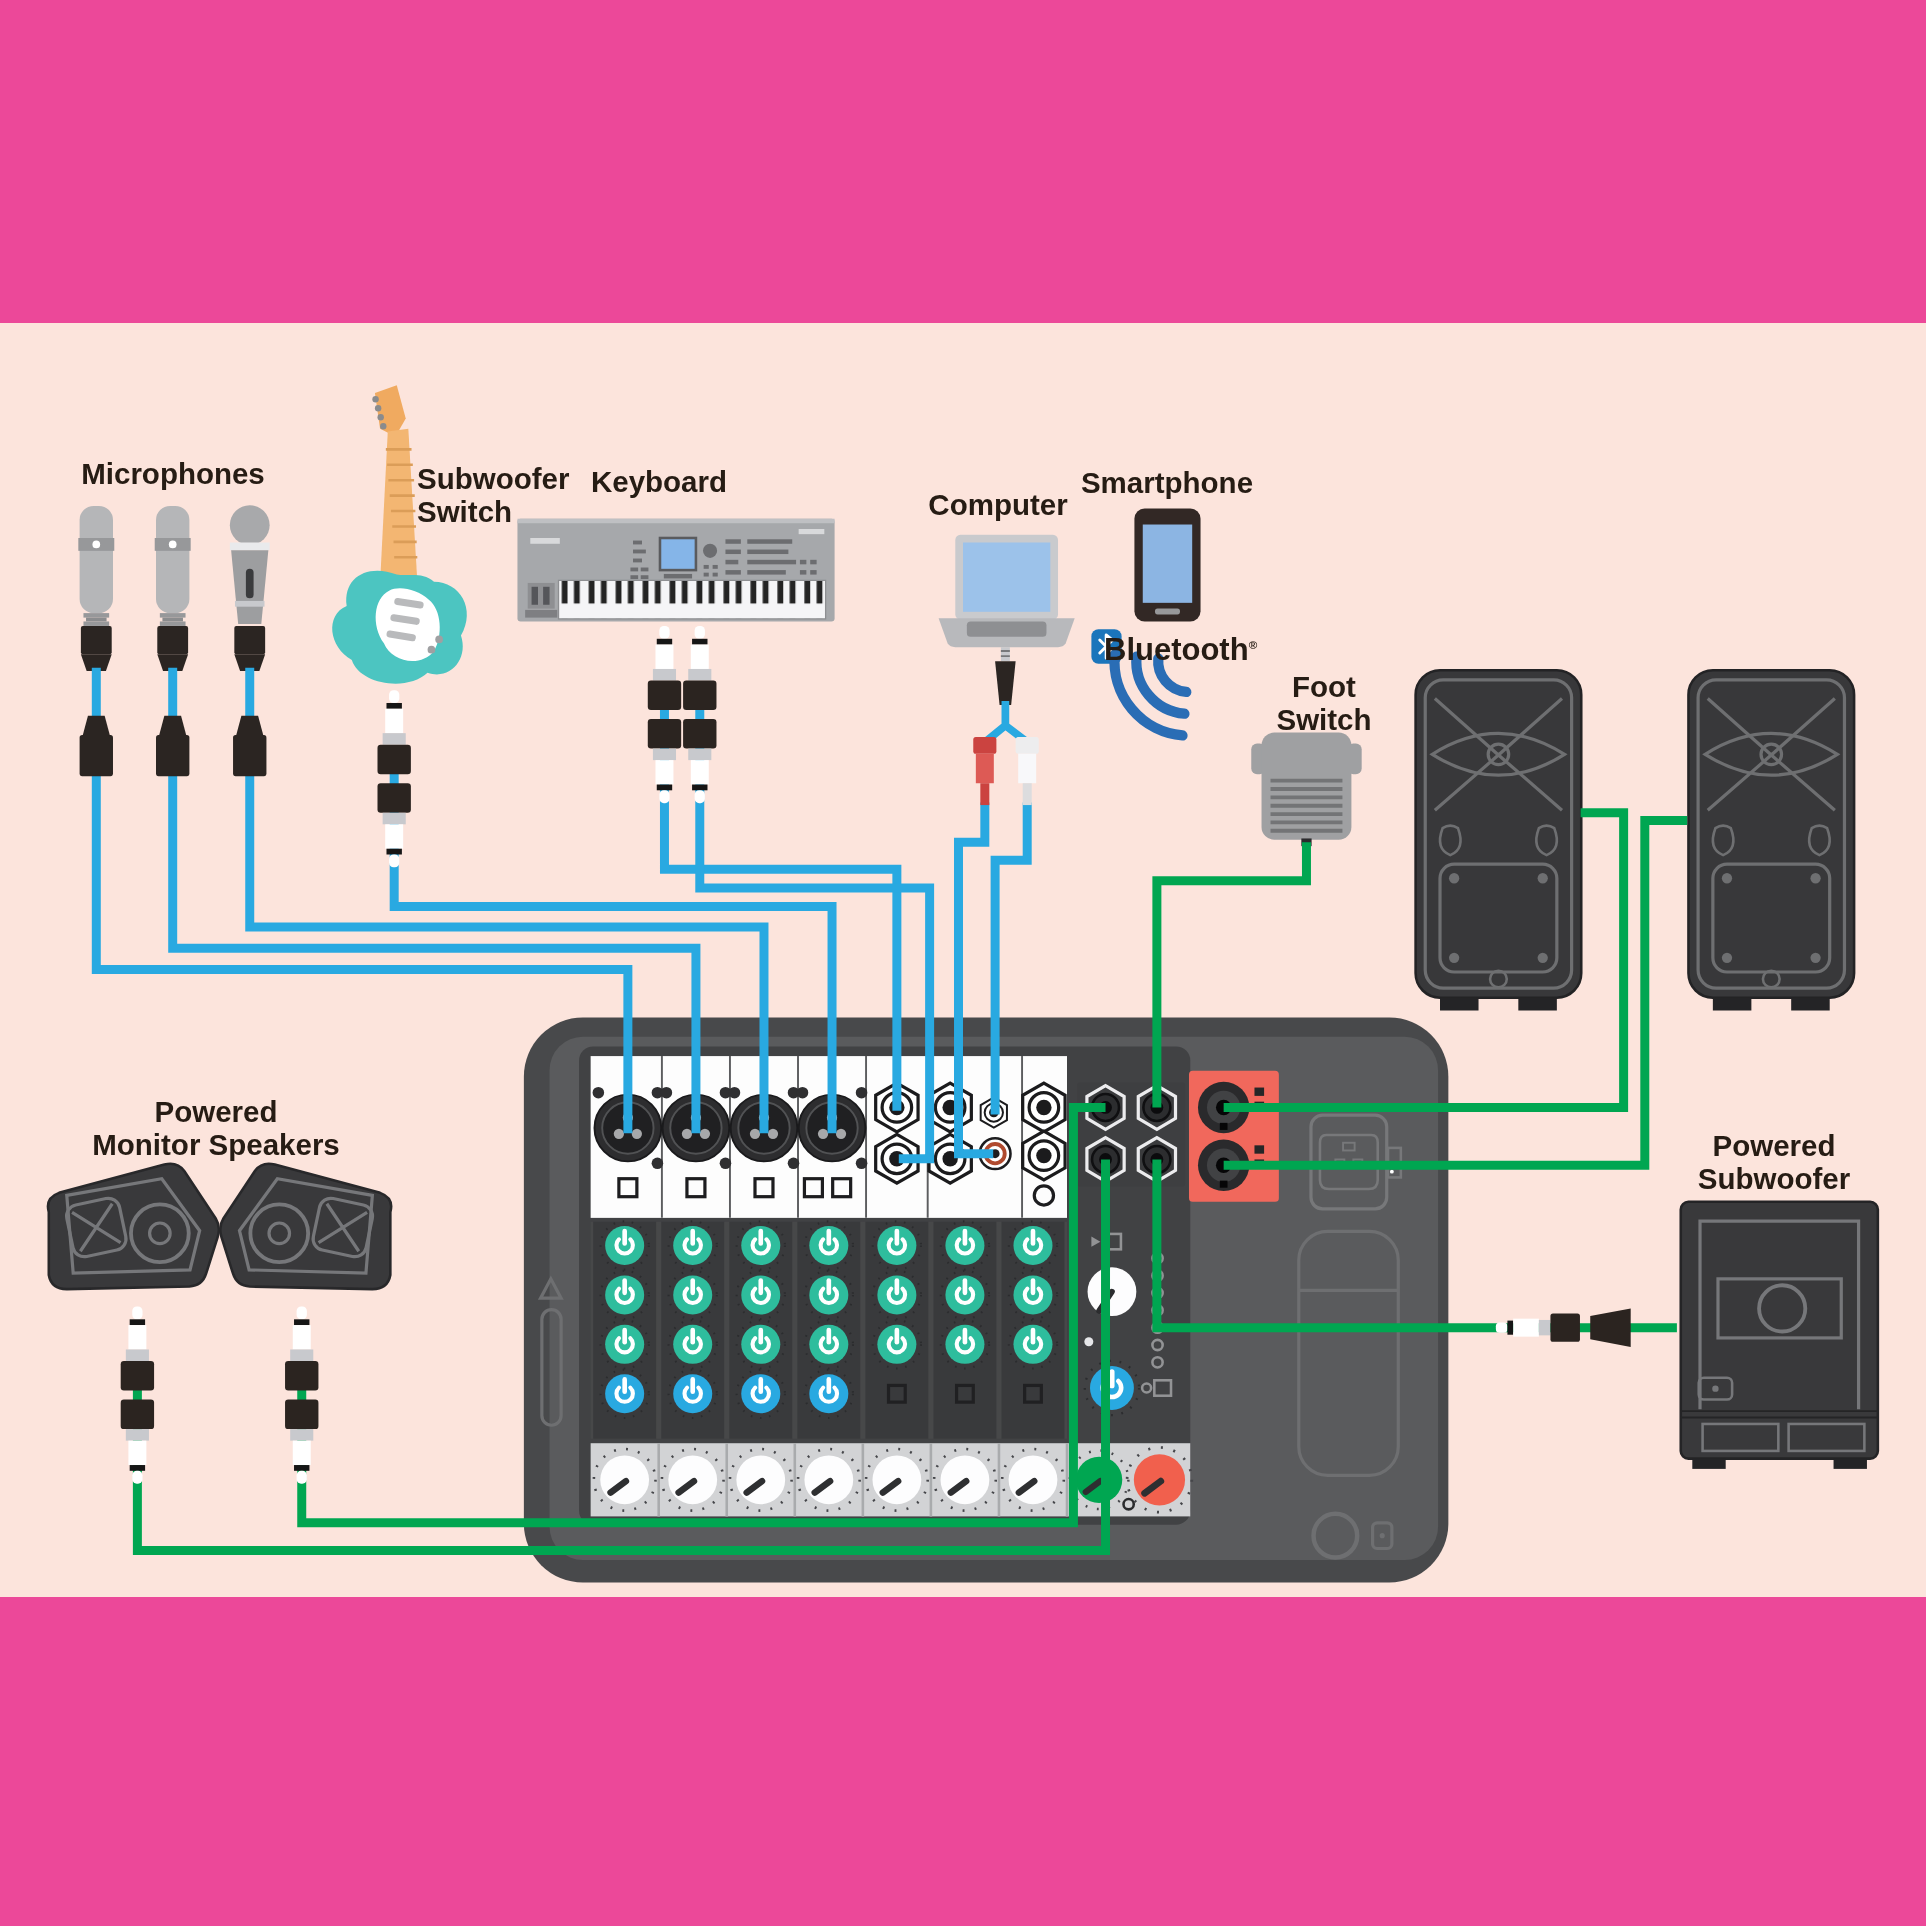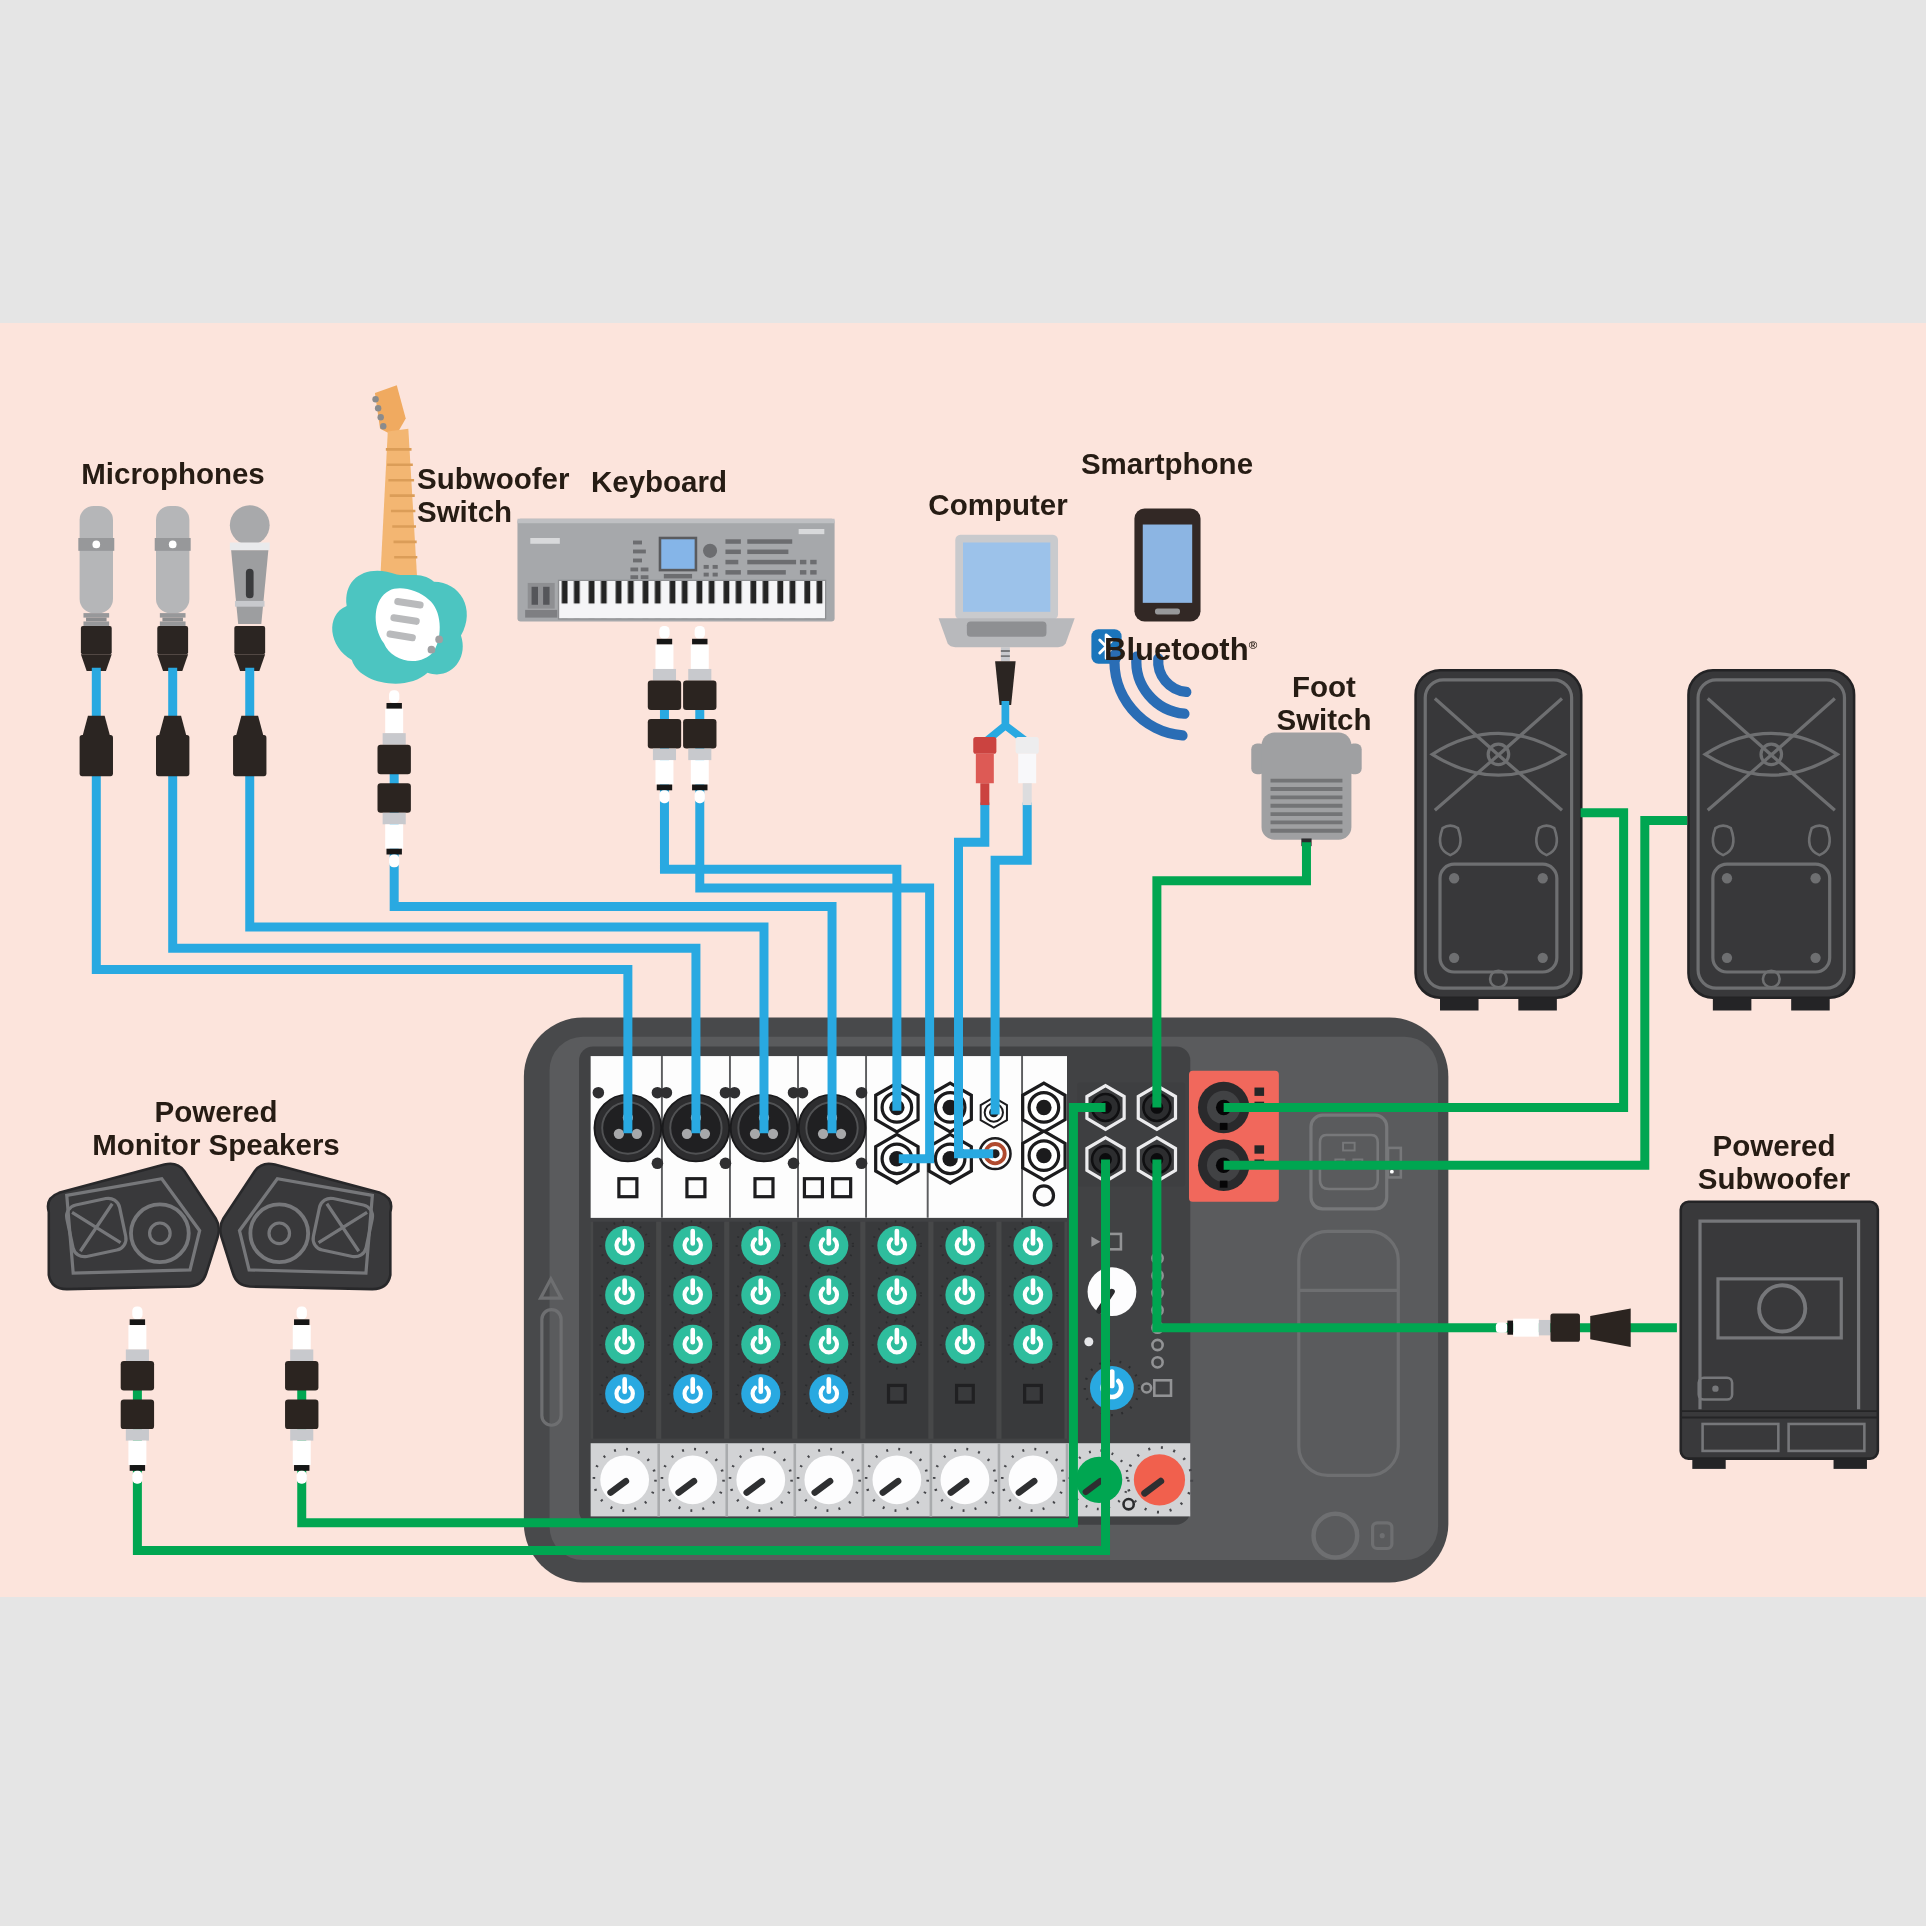--- a/index.html
+++ b/index.html
@@ -1,16 +1,16 @@
 <!DOCTYPE html>
 <html style="font-size:10.3px"><head>
 <meta charset="utf-8">
 <style>
   html,body{margin:0;padding:0;background:#fff;}
-  .stage{position:relative;width:1926px;height:1926px;background:#e5e5e5;overflow:hidden;
+  .stage{position:relative;width:1926px;height:1926px;background:#ec4899;overflow:hidden;
          font-family:"Liberation Sans","DejaVu Sans",sans-serif;}
   .pink{position:absolute;left:0;top:323px;width:1926px;height:1274px;background:#fce4dc;}
   svg.art{position:absolute;left:0;top:0;}
   .lbl{position:absolute;font-weight:700;font-size:29.5px;line-height:33px;color:#261c14;
        letter-spacing:0px;white-space:nowrap;z-index:5;}
   .ctr{transform:translateX(-50%);text-align:center;}
   .bt{font-size:31px;}
   .reg{font-size:11.6px;vertical-align:super;}
 </style>
 </head>
@@ -554,21 +554,21 @@
 
   <div class="lbl" style="left:417px;top:462px">
     <div>Subwoofer</div>
     <div>Switch</div>
   </div>
 
   <div class="lbl ctr" style="left:659px;top:465px">Keyboard</div>
 
   <div class="lbl ctr" style="left:998px;top:488px">Computer</div>
 
-  <div class="lbl ctr" style="left:1167px;top:447px">Smartphone</div>
+  <div class="lbl ctr" style="left:1167px;top:466px">Smartphone</div>
 
   <div class="lbl bt" style="left:1104px;top:628px">
     <span>Bluetooth</span><span class="reg">®</span>
   </div>
 
   <div class="lbl ctr" style="left:1324px;top:670px">
     <div>Foot</div>
     <div>Switch</div>
   </div>
 

